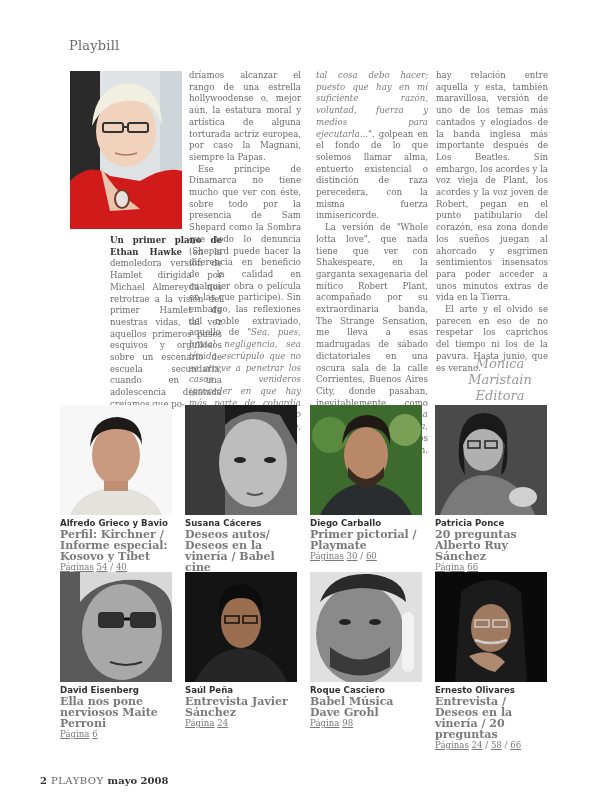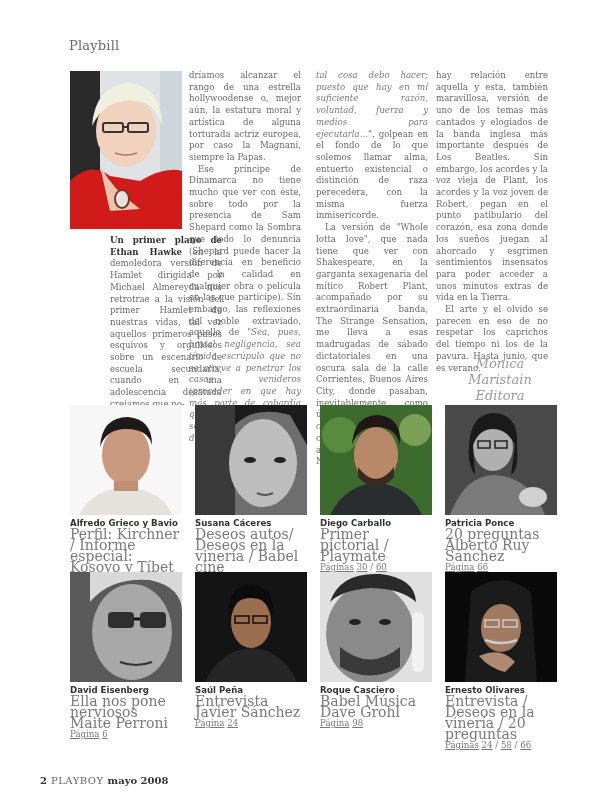--- a/index.html
+++ b/index.html
@@ -13,27 +13,27 @@
   .col1 { left: 70px; margin-left: 40px; }
   .col2 { left: 189px; }
   .col3 { left: 316px; }
   .col4 { left: 436px; }
   .col em { font-style: italic; color: #7a7a7a; }
   .col b { color: #333; font-weight: bold; }
   .editor-photo { position: absolute; left: 70px; top: 71px; width: 112px; height: 158px; overflow: hidden;
                   background: #e9ecef; }
   .sig { position: absolute; left: 444px; top: 356px; width: 112px; text-align: center; font-style: italic;
          font-size: 13px; line-height: 16px; color: #9a9a9a; }
-  .grid { position: absolute; left: 70px; width: 490px; display: grid; grid-template-columns: repeat(4, 112px);
+  .grid { position: absolute; left: 60px; width: 490px; display: grid; grid-template-columns: repeat(4, 112px);
           column-gap: 13px; }
   .row1 { top: 405px; }
   .row2 { top: 572px; }
   .card .photo { width: 112px; height: 110px; overflow: hidden; background: #ddd; }
   .card .name { font-family: "DejaVu Sans", sans-serif; font-weight: bold; font-size: 8.6px; color: #333; margin-top: 3px; line-height: 11px; }
-  .card .desc { font-size: 14px; line-height: 11px; color: #7a7a7a; }
+  .card .desc { font-size: 11px; line-height: 11px; color: #7a7a7a; font-weight: bold; }
   .card .pages { font-size: 8.6px; line-height: 11px; color: #7a7a7a; }
   .card .pages a { color: #7a7a7a; text-decoration: underline; }
   .footer { position: absolute; left: 40px; top: 775px; font-size: 10px; color: #555; }
   .footer .pnum { font-weight: bold; color: #333; margin-right: 4px; }
   .footer .mag { letter-spacing: 0.5px; color: #666; margin-right: 4px; }
   .footer .date { font-weight: bold; color: #333; }
 </style>
 </head>
 <body>
 

